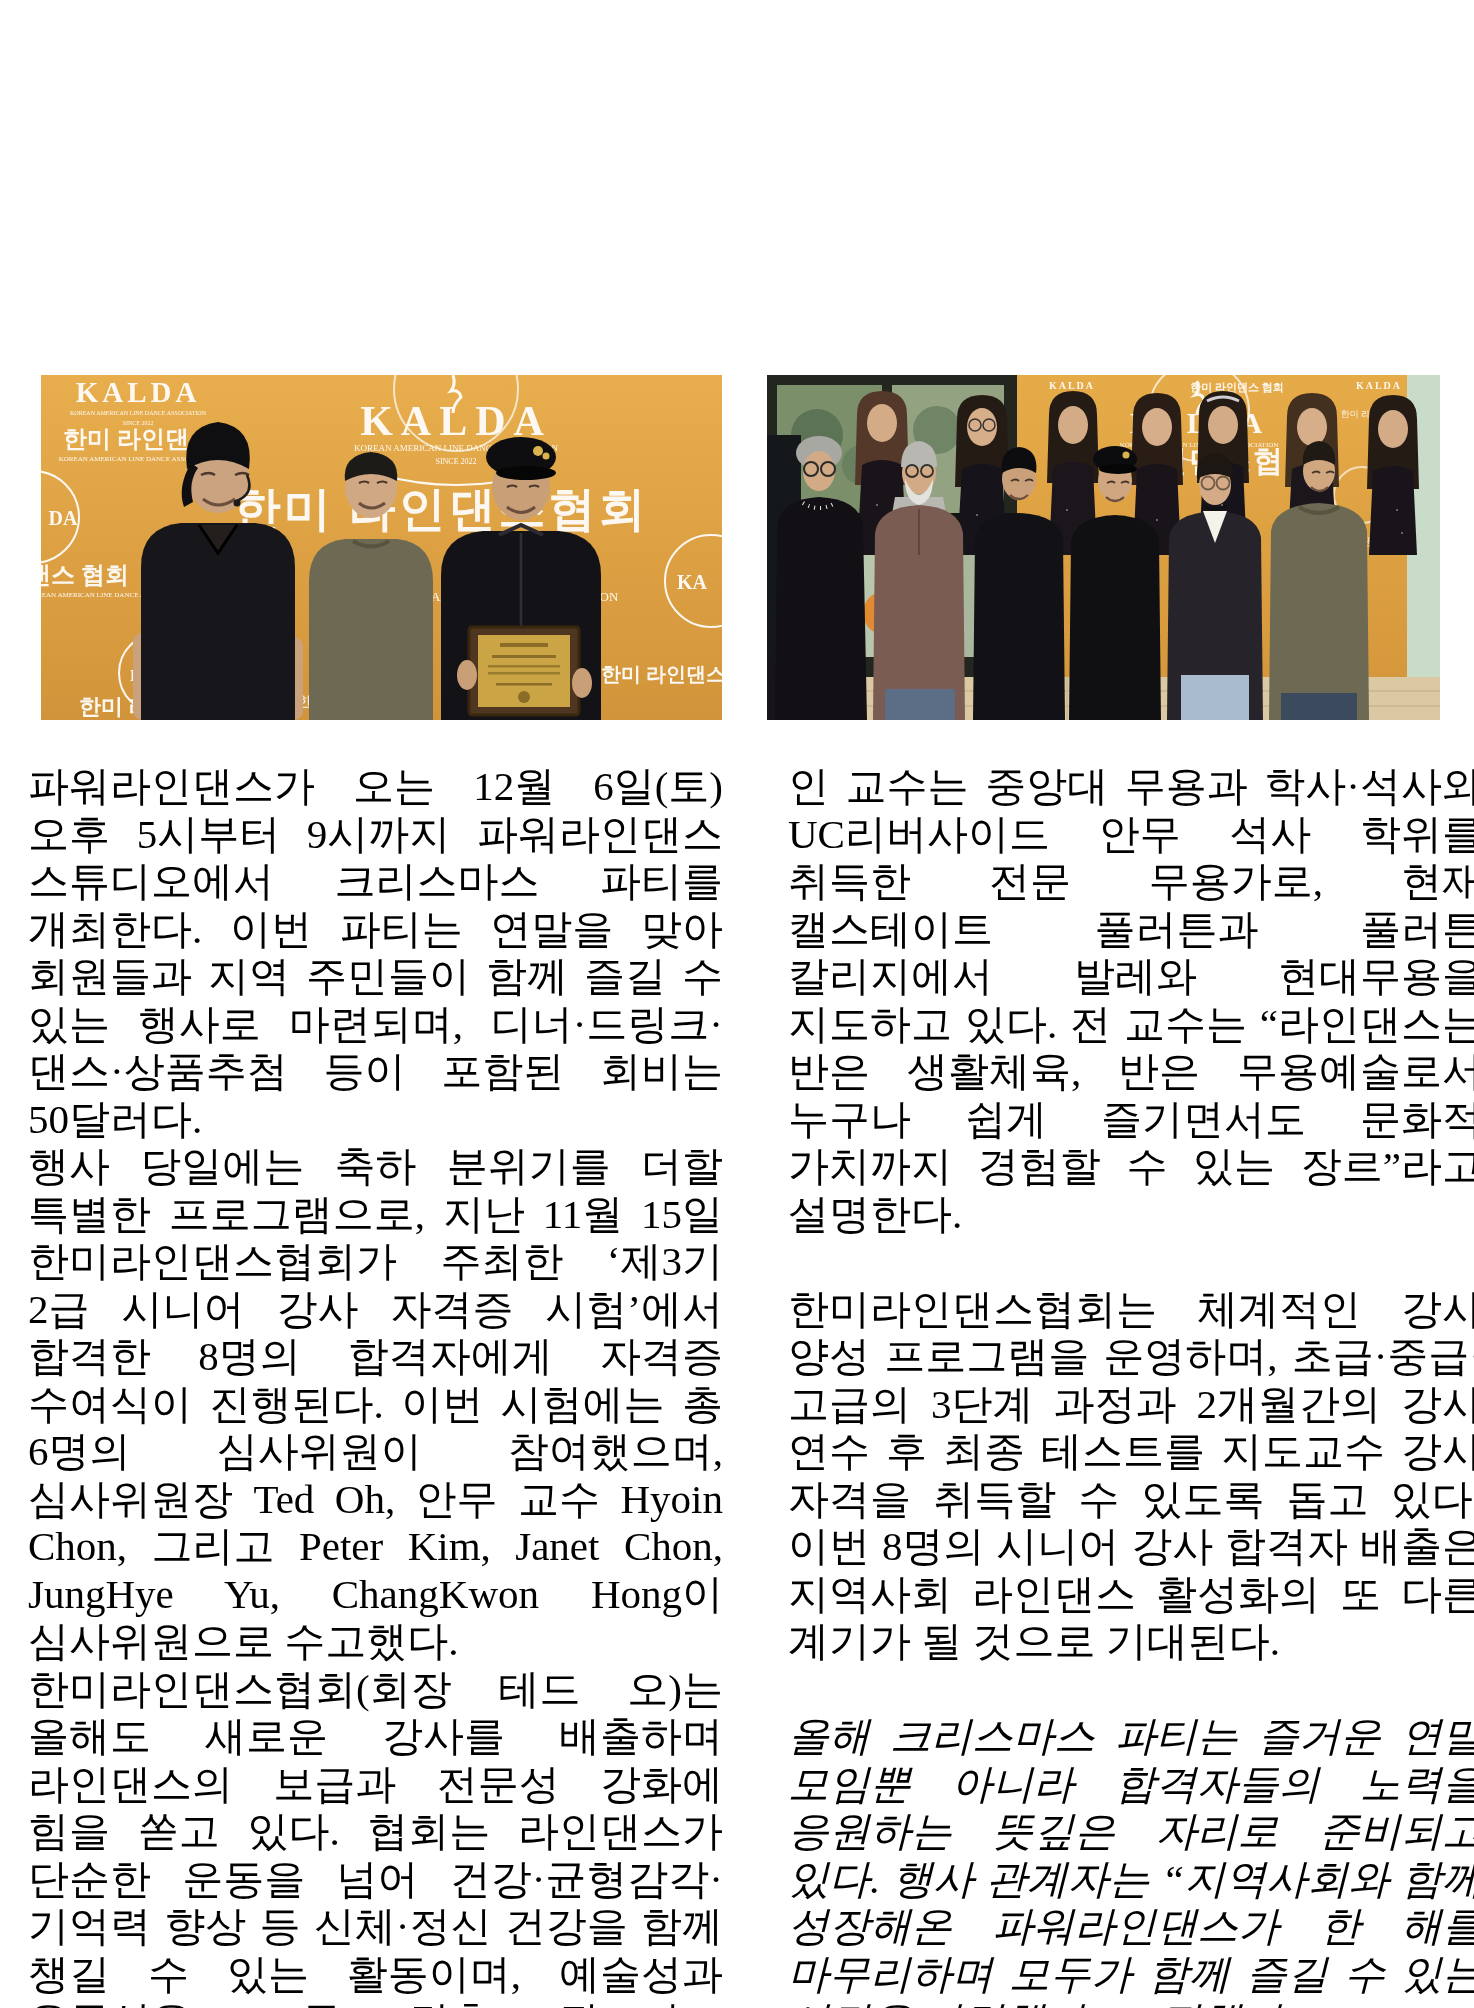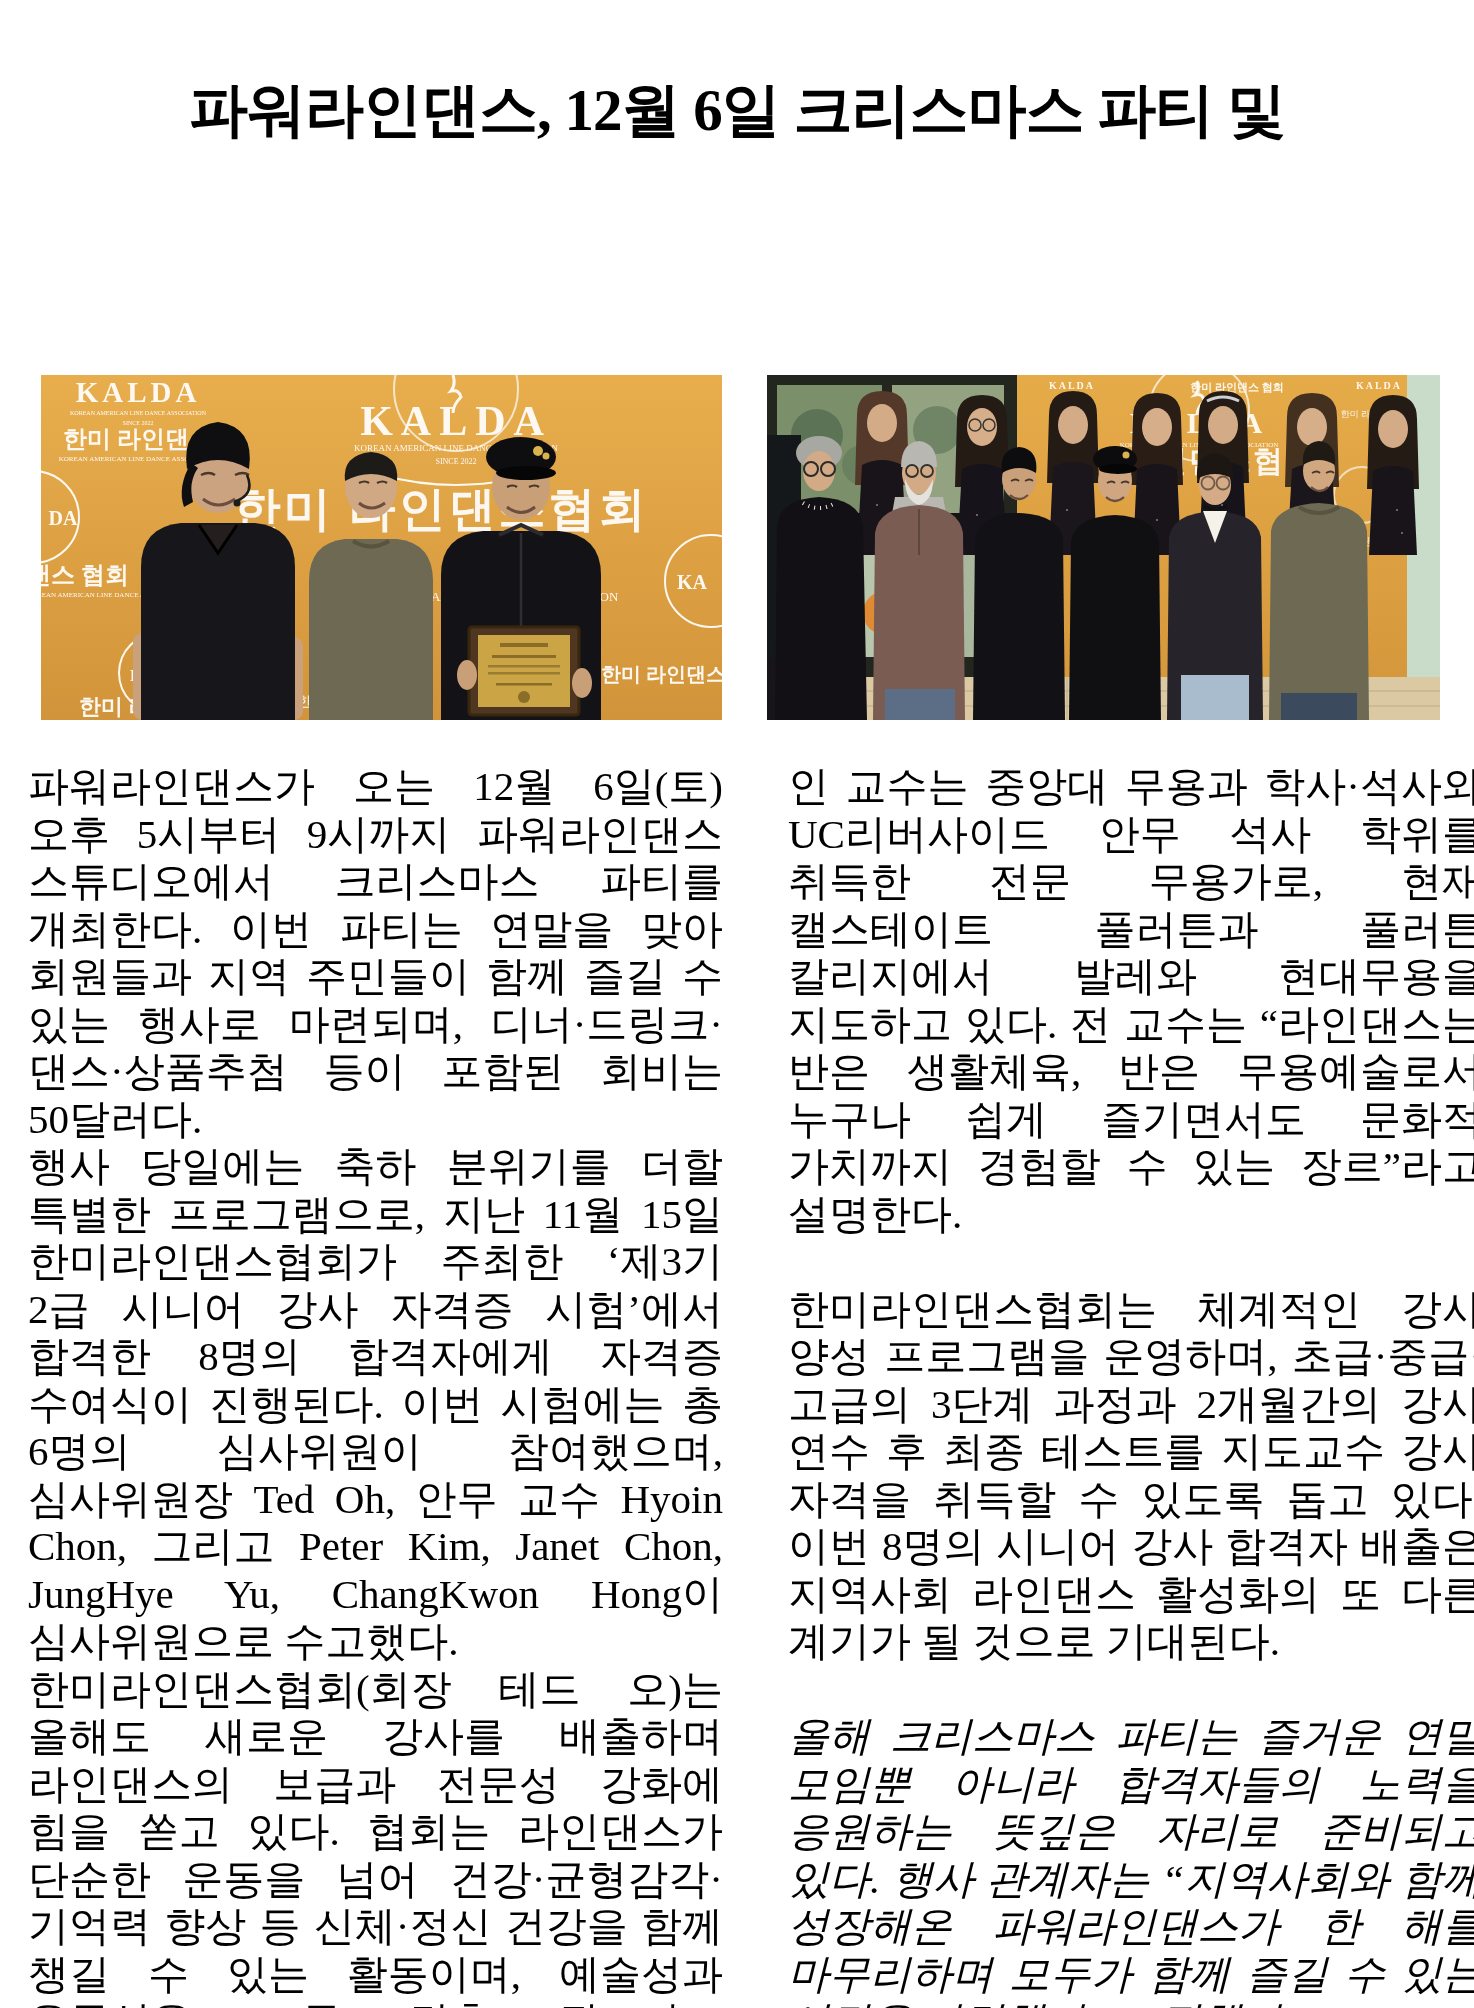--- a/index.html
+++ b/index.html
@@ -27,21 +27,20 @@
   .col-right { left:788px; }
   .col-right p { margin-bottom:47.5px; }
   .col-right p:last-child { margin-bottom:0;font-style:italic; }
 </style>
 </head>
 <body>
 
 <div class="page">
 
   <header class="title-block">
-    <div>파워라인댄스, 12월 6일 크리스마스 파티 및</div>
   </header>
 
   <figure class="photo photo-left">
     <svg viewBox="0 0 681 345" preserveAspectRatio="none">
       <defs>
         <linearGradient id="bgOrange" x1="0" y1="0" x2="0" y2="1">
           <stop offset="0" stop-color="#e8ae4d"></stop>
           <stop offset="1" stop-color="#d2943a"></stop>
         </linearGradient>
       </defs>

